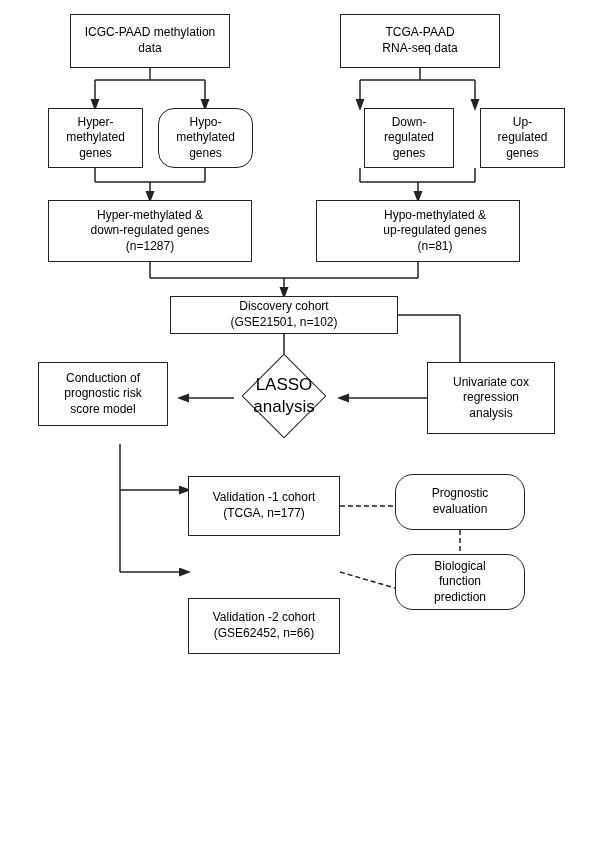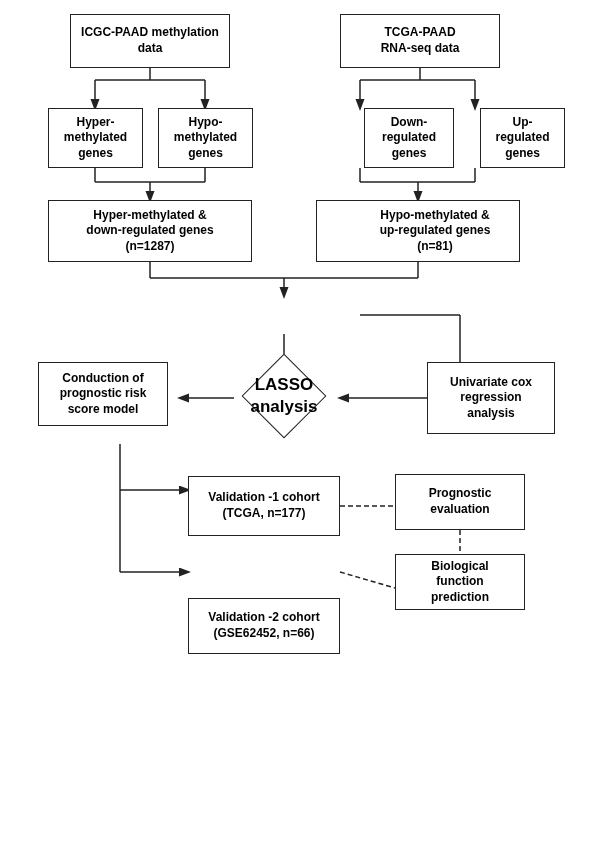--- a/index.html
+++ b/index.html
@@ -8,41 +8,40 @@
       height: 844px;
       background: #fff;
       font-family: Arial, sans-serif;
       font-size: 12px;
       overflow: hidden;
     }
     .diagram {
       width: 600px;
       height: 844px;
       position: relative;
-      font-weight: bold;
     }
     svg {
       position: absolute;
       top: 0; left: 0;
       width: 600px;
       height: 844px;
     }
     .box {
       position: absolute;
       background: #fff;
       border: 1.5px solid #222;
       text-align: center;
       display: flex;
       align-items: center;
       justify-content: center;
       line-height: 1.3;
       padding: 4px 6px;
     }
     .box-rounded {
-      border-radius: 0;
+      border-radius: 18px;
     }
     .diamond {
       position: absolute;
       background: #fff;
       border: 1.5px solid #222;
       transform: rotate(45deg);
     }
     .diamond-label {
       position: absolute;
       text-align: center;
@@ -122,40 +121,43 @@
   </div>
 
   <div class="box" style="left:340px; top:14px; width:160px; height:54px;">
     <span>TCGA-PAAD<br>RNA-seq data</span>
   </div>
 
   <div class="box" style="left:48px; top:108px; width:95px; height:60px;">
     <span>Hyper-<br>methylated<br>genes</span>
   </div>
 
-  <div class="box" style="left:158px; top:108px; width:95px; height:60px;">
+  <div class="box" style="left:158px; top:108px; width:95px; height:60px;border-radius:16px;">
     <span>Hypo-<br>methylated<br>genes</span>
   </div>
 
   <div class="box" style="left:316px; top:108px; width:90px; height:60px;margin-left:48px;">
     <span>Down-<br>regulated<br>genes</span>
   </div>
 
   <div class="box" style="left:432px; top:108px; width:85px; height:60px;margin-left:48px;">
     <span>Up-<br>regulated<br>genes</span>
   </div>
 
   <div class="box" style="left:48px; top:200px; width:204px; height:62px;">
     <span>Hyper-methylated &amp;<br>down-regulated genes<br>(n=1287)</span>
   </div>
 
   <div class="box" style="left:316px; top:200px; width:204px; height:62px;padding-left:40px;">
     <span>Hypo-methylated &amp;<br>up-regulated genes<br>(n=81)</span>
   </div>
 
+  <div class="box" style="left:170px; top:296px; width:228px; height:38px;">
+    <span>Discovery cohort<br>(GSE21501, n=102)</span>
+  </div>
 
   <div class="diamond" style="left:254px; top:366px; width:60px; height:60px;">
   </div>
   <div class="diamond-label" style="left:242px; top:368px; width:84px; height:56px; font-size:17px; pointer-events:none;">
     <span>LASSO<br>analysis</span>
   </div>
 
   <div class="box" style="left:38px; top:362px; width:130px; height:64px;">
     <span>Conduction of<br>prognostic risk<br>score model</span>
   </div>

